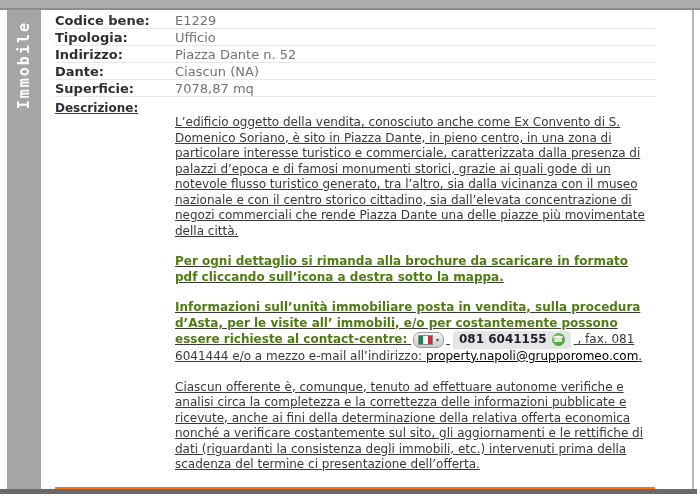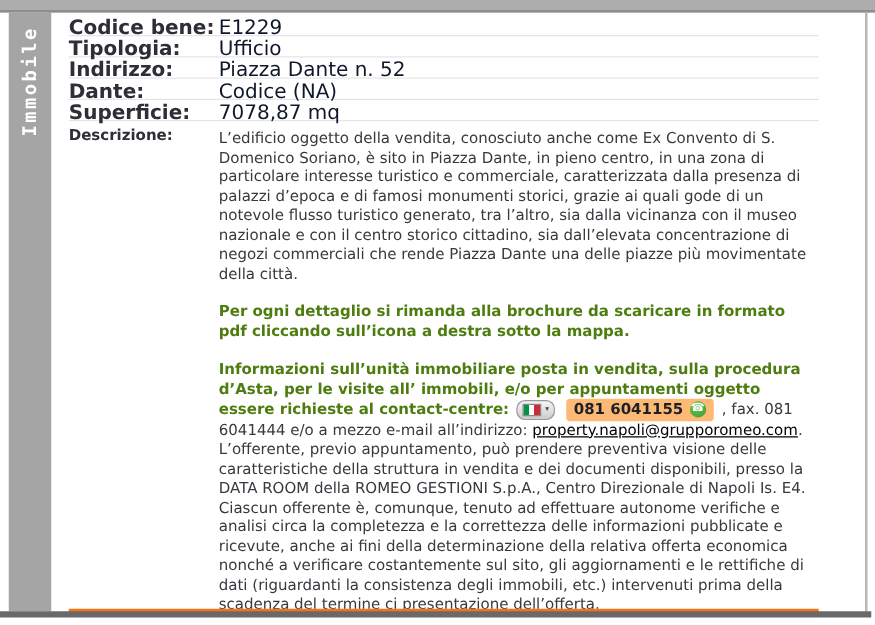--- a/index.html
+++ b/index.html
@@ -13,38 +13,38 @@
   .sidebar{position:absolute;left:7px;top:10px;width:34px;height:479px;
     background:#a5a5a5;display:flex;flex-direction:column;align-items:center;
     padding-top:11px;box-sizing:border-box;}
   .vtext{writing-mode:vertical-rl;transform:rotate(180deg);
     font-family:"DejaVu Sans Mono","Liberation Mono",monospace;
     font-weight:bold;font-size:15px;letter-spacing:2px;color:#ffffff;}
   .bottombar{position:absolute;left:0;top:489px;width:697px;height:5px;background:#696969;}
   .rightline{position:absolute;left:692px;top:10px;width:2px;height:479px;background:#b7b7b7;}
 
   .content{position:absolute;left:55px;top:12px;width:600px;}
-  .prow{display:flex;align-items:flex-start;height:16px;border-bottom:1px solid #e6e6e6;font-size:16px;}
+  .prow{display:flex;align-items:flex-end;height:16px;border-bottom:1px solid #e6e6e6;font-size:13px;}
   .prow .lbl{width:120px;font-weight:bold;color:#2e2e36;}
-  .prow .val{color:#0f172a;}
-  .drow{display:flex;border-bottom:6px solid #f97316;height:386px;overflow:hidden;padding-top:4px;box-sizing:content-box;}
+  .prow .val{color:#737373;}
+  .drow{display:flex;border-bottom:2px solid #f97316;height:386px;overflow:hidden;padding-top:4px;box-sizing:content-box;text-decoration:underline;}
   .drow .lbl{width:120px;font-weight:bold;color:#2e2e36;font-size:12px;flex-shrink:0;}
-  .dtext{width:470px;font-size:12px;line-height:15.5px;color:#38383f;padding-top:2px;}
+  .dtext{width:470px;font-size:12px;line-height:15.5px;color:#38383f;padding-top:2px;margin-top:12px;}
   .para{margin:0 0 15px 0;}
   .para.last{margin-bottom:0;}
   b{color:#4d7c0f;}
 
   .flag-pill{display:inline-flex;align-items:center;gap:3px;
     background:linear-gradient(#f6f6f6,#cccccc);border:1px solid #999999;
     border-radius:7px;padding:1px 4px;height:12px;vertical-align:middle;margin:0 2px;cursor:pointer;}
   .flag{width:15px;height:10px;
     background:linear-gradient(to right,#009246 0 33%,#ffffff 33% 66%,#ce2b37 66% 100%);
     border:1px solid #888888;box-sizing:border-box;}
   .chev{font-size:6px;color:#444444;line-height:1;}
-  .phone-pill{display:inline-flex;align-items:center;gap:5px;background:#fdba74;
+  .phone-pill{display:inline-flex;align-items:center;gap:5px;background:#e5e5e5;
     border-radius:3px;padding:1px 6px;font-weight:bold;color:#1f1f28;
     vertical-align:middle;margin:0 3px;cursor:pointer;}
   .phone-ic{display:inline-flex;width:13px;height:13px;border-radius:50%;
     background:radial-gradient(circle at 35% 30%,#6cc653,#3d9630);color:#ffffff;
     font-size:9px;align-items:center;justify-content:center;line-height:1;}
   a.email{color:#000000;text-decoration:underline;cursor:pointer;}
 </style>
 </head>
 <body>
 
@@ -63,46 +63,45 @@
   <div class="prow">
     <span class="lbl">Tipologia:</span>
     <span class="val">Ufficio</span>
   </div>
   <div class="prow">
     <span class="lbl">Indirizzo:</span>
     <span class="val">Piazza Dante n. 52</span>
   </div>
   <div class="prow">
     <span class="lbl">Dante:</span>
-    <span class="val">Codice (NA)</span>
+    <span class="val">Ciascun (NA)</span>
   </div>
   <div class="prow">
     <span class="lbl">Superficie:</span>
     <span class="val">7078,87 mq</span>
   </div>
 
   <div class="drow">
     <span class="lbl">Descrizione:</span>
     <div class="dtext">
       <p class="para">L’edificio oggetto della vendita, conosciuto anche come Ex Convento di S. Domenico Soriano, è sito in Piazza Dante, in pieno centro, in una zona di particolare interesse turistico e commerciale, caratterizzata dalla presenza di palazzi d’epoca e di famosi monumenti storici, grazie ai quali gode di un notevole flusso turistico generato, tra l’altro, sia dalla vicinanza con il museo nazionale e con il centro storico cittadino, sia dall’elevata concentrazione di negozi commerciali che rende Piazza Dante una delle piazze più movimentate della città.</p>
       <p class="para"><b>Per ogni dettaglio si rimanda alla brochure da scaricare in formato pdf cliccando sull’icona a destra sotto la mappa.</b></p>
       <p class="para last">
-        <b>Informazioni sull’unità immobiliare posta in vendita, sulla procedura d’Asta, per le visite all’ immobili, e/o per appuntamenti oggetto essere richieste al contact-centre:</b>
+        <b>Informazioni sull’unità immobiliare posta in vendita, sulla procedura d’Asta, per le visite all’ immobili, e/o per costantemente possono essere richieste al contact-centre:</b>
         <span class="flag-pill">
             <span class="flag"></span>
             <span class="chev">▾</span>
           </span>
         <span class="phone-pill">
             <span>081 6041155</span>
             <span class="phone-ic">☎</span>
           </span>
         <span> , fax. 081 6041444 e/o a mezzo e-mail all’indirizzo: </span>
         <a class="email">property.napoli@grupporomeo.com</a><span>.</span>
         <br>
-        <span>L’offerente, previo appuntamento, può prendere preventiva visione delle caratteristiche della struttura in vendita e dei documenti disponibili, presso la DATA ROOM della ROMEO GESTIONI S.p.A., Centro Direzionale di Napoli Is. E4.</span>
         <br>
         <span>Ciascun offerente è, comunque, tenuto ad effettuare autonome verifiche e analisi circa la completezza e la correttezza delle informazioni pubblicate e ricevute, anche ai fini della determinazione della relativa offerta economica nonché a verificare costantemente sul sito, gli aggiornamenti e le rettifiche di dati (riguardanti la consistenza degli immobili, etc.) intervenuti prima della scadenza del termine ci presentazione dell’offerta.</span>
       </p>
     </div>
   </div>
 
 </div>
 
 <div class="rightline"></div>
 <div class="bottombar"></div>

